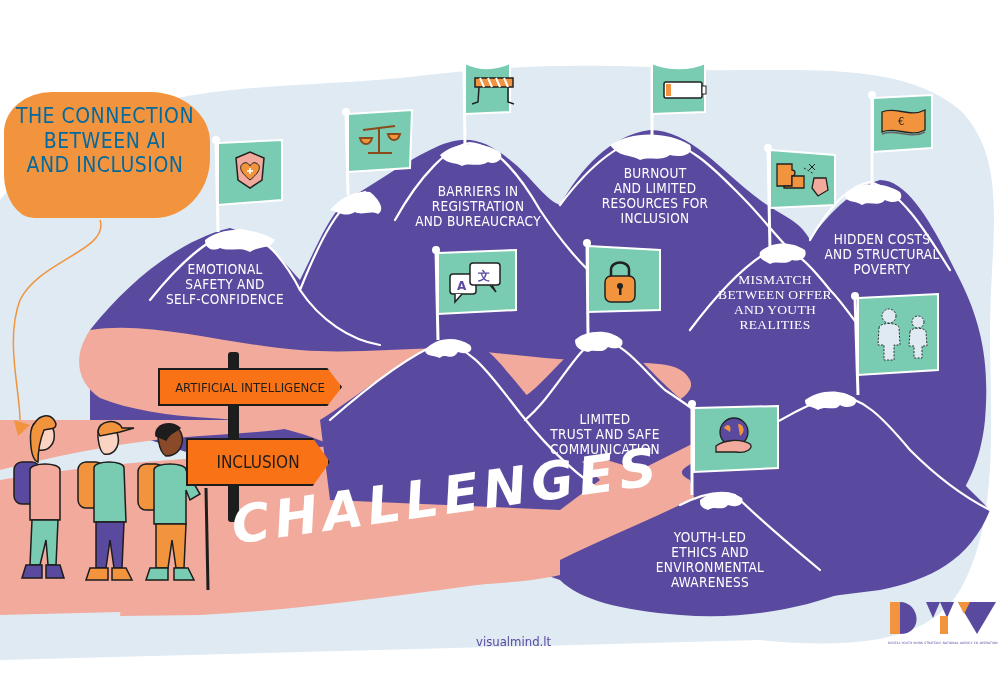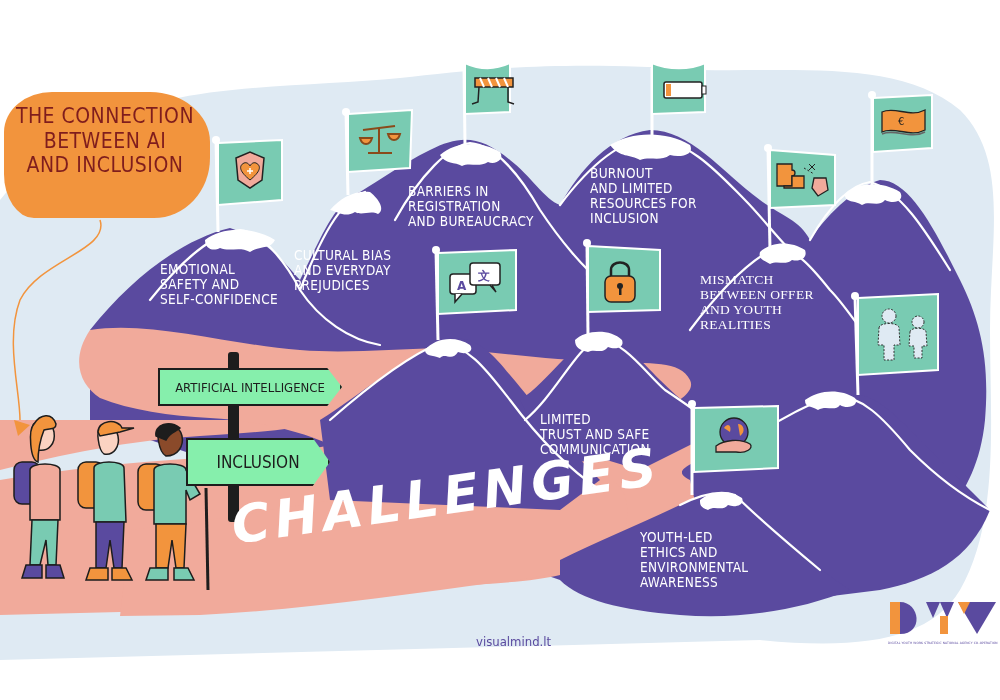--- a/index.html
+++ b/index.html
@@ -1,39 +1,39 @@
 <!DOCTYPE html>
 <html><head>
   <meta charset="utf-8">
   <style>
     html, body { margin: 0; padding: 0; background: #ffffff; }
     body { width: 1000px; height: 700px; overflow: hidden; position: relative; font-family: "DejaVu Sans", sans-serif; }
     .stage { position: absolute; left: 0; top: 0; width: 1000px; height: 700px; }
     svg.scene { position: absolute; left: 0; top: 0; }
     .label {
-      position: absolute; color: #ffffff; text-align: left;
+      position: absolute; color: #ffffff; text-align: center;
       font-family: "DejaVu Sans Condensed", "DejaVu Sans", sans-serif;
       font-weight: normal; text-transform: uppercase; line-height: 1.12;
       letter-spacing: 0.3px; white-space: pre-line;
     }
     .label.sm { font-size: 13.5px; }
     .label.md { font-size: 15.5px; }
     .label.lg { font-size: 19px; }
     .title-blob {
       position: absolute; left: 4px; top: 92px; width: 206px; height: 126px;
       background: #f2943d; border-radius: 48px 60px 56px 30px / 40px 50px 60px 44px;
     }
     .title-text {
       position: absolute; left: 10px; top: 104px; width: 190px;
-      color: #7f1d1d; font-size: 21px; line-height: 1.17; text-align: center;
+      color: #0369a1; font-size: 21px; line-height: 1.17; text-align: center;
       font-family: "DejaVu Sans Condensed", "DejaVu Sans", sans-serif; letter-spacing: 0.5px;
       white-space: pre-line;
     }
     .sign {
-      position: absolute; background: #86efac; border: 2.5px solid #1d1d1d;
+      position: absolute; background: #f97316; border: 2.5px solid #1d1d1d;
       color: #1d1d1d; font-family: "DejaVu Sans Condensed", "DejaVu Sans", sans-serif;
       display: flex; align-items: center; justify-content: center; text-transform: uppercase;
     }
     .challenges {
       position: absolute; left: 232px; top: 496px; color: #ffffff;
       font-family: "DejaVu Sans", sans-serif; font-style: italic; font-weight: bold;
       font-size: 52px; letter-spacing: 5px; transform: rotate(-8deg); transform-origin: left center;
     }
     .credit {
       position: absolute; left: 476px; top: 634px; color: #5a4a9f; font-size: 13px;
@@ -226,33 +226,33 @@
   </svg>
 
   <div class="title-blob"></div>
   <div class="title-text">THE CONNECTION
 BETWEEN AI
 AND INCLUSION</div>
 
   <div class="label sm" style="left:160px; top:262px; width:130px;">EMOTIONAL
 SAFETY AND
 SELF-CONFIDENCE</div>
-  <div class="label sm" style="left:294px; top:248px; width:110px;">CULTURAL BIAS
-AND EVERYDAY
-PREJUDICES</div>
   <div class="label sm" style="left:408px; top:184px; width:140px;">BARRIERS IN
 REGISTRATION
 AND BUREAUCRACY</div>
   <div class="label sm" style="left:590px; top:166px; width:130px;">BURNOUT
 AND LIMITED
 RESOURCES FOR
 INCLUSION</div>
   <div class="label sm" style="left:700px; top:272px; width:150px;font-family:Liberation Serif, serif;">MISMATCH
 BETWEEN OFFER
 AND YOUTH REALITIES</div>
+  <div class="label sm" style="left:822px; top:232px; width:120px;">HIDDEN COSTS
+AND STRUCTURAL
+POVERTY</div>
   <div class="label sm" style="left:540px; top:380px; width:130px;margin-top:32px;">LIMITED
 TRUST AND SAFE
 COMMUNICATION</div>
   <div class="label sm" style="left:640px; top:530px; width:140px;">YOUTH-LED
 ETHICS AND
 ENVIRONMENTAL
 AWARENESS</div>
 
   <div class="sign" style="left:158px; top:368px; width:180px; height:34px; font-size:13px; clip-path: polygon(0 0, 92% 0, 100% 50%, 92% 100%, 0 100%);">ARTIFICIAL INTELLIGENCE</div>
   <div class="sign" style="left:186px; top:438px; width:140px; height:44px; font-size:17px; clip-path: polygon(0 0, 88% 0, 100% 50%, 88% 100%, 0 100%);">INCLUSION</div>

